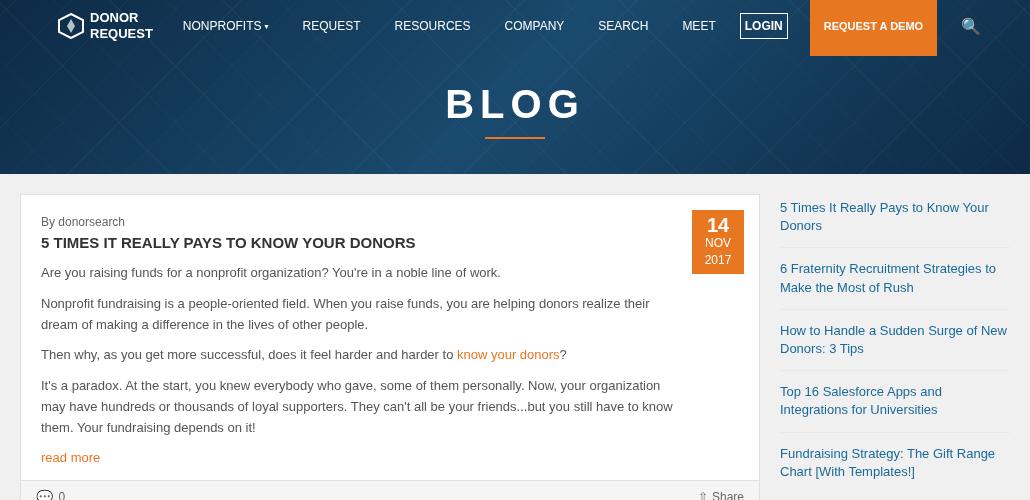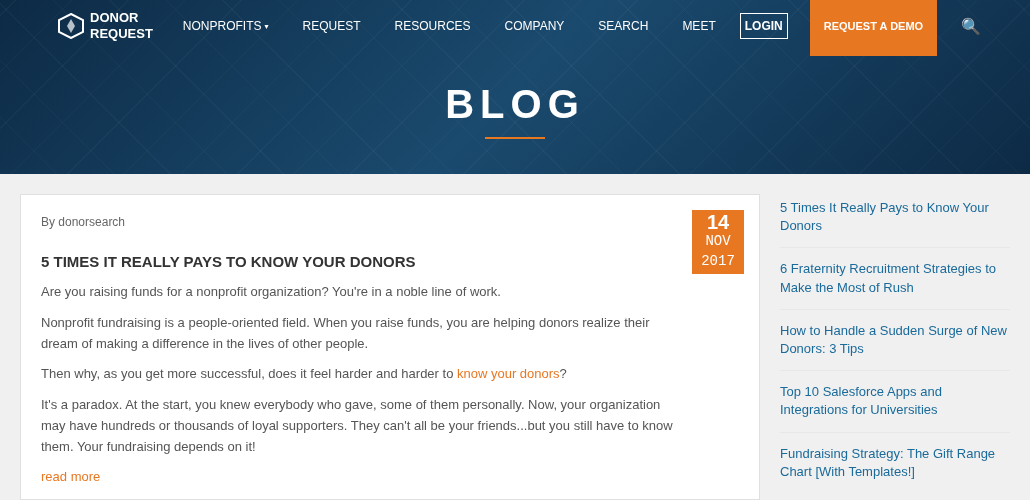--- a/index.html
+++ b/index.html
@@ -142,29 +142,28 @@
       align-items: center;
       justify-content: center;
       text-align: center;
     }
     .badge-day {
       font-size: 20px;
       font-weight: bold;
       line-height: 1;
     }
     .badge-month {
-      font-size: 14px;
+      font-size: 12px;
       text-transform: uppercase;
       line-height: 1.4;
-      font-family: Liberation Mono, monospace;
     }
     .article-by {
       font-size: 12px;
       color: #666;
-      margin-bottom: 24px;
+      margin-bottom: 5px;
     }
     .article-heading {
       font-size: 15px;
       font-weight: bold;
       color: #333;
       margin-bottom: 12px;
       padding-right: 65px;
     }
     .article-body {
       font-size: 13px;
@@ -306,19 +305,19 @@
       </div>
     </div>
 
   </div>
 
   <div class="sidebar-col">
     <div class="sidebar-links">
       <a class="sidebar-link">5 Times It Really Pays to Know Your Donors</a>
       <a class="sidebar-link">6 Fraternity Recruitment Strategies to Make the Most of Rush</a>
       <a class="sidebar-link">How to Handle a Sudden Surge of New Donors: 3 Tips</a>
-      <a class="sidebar-link">Top 10 Salesforce Apps and Integrations for Universities</a>
+      <a class="sidebar-link">Top 16 Salesforce Apps and Integrations for Universities</a>
       <a class="sidebar-link">Fundraising Strategy: The Gift Range Chart [With Templates!]</a>
     </div>
 
   </div>
 
 </div>
 
 </body></html>

